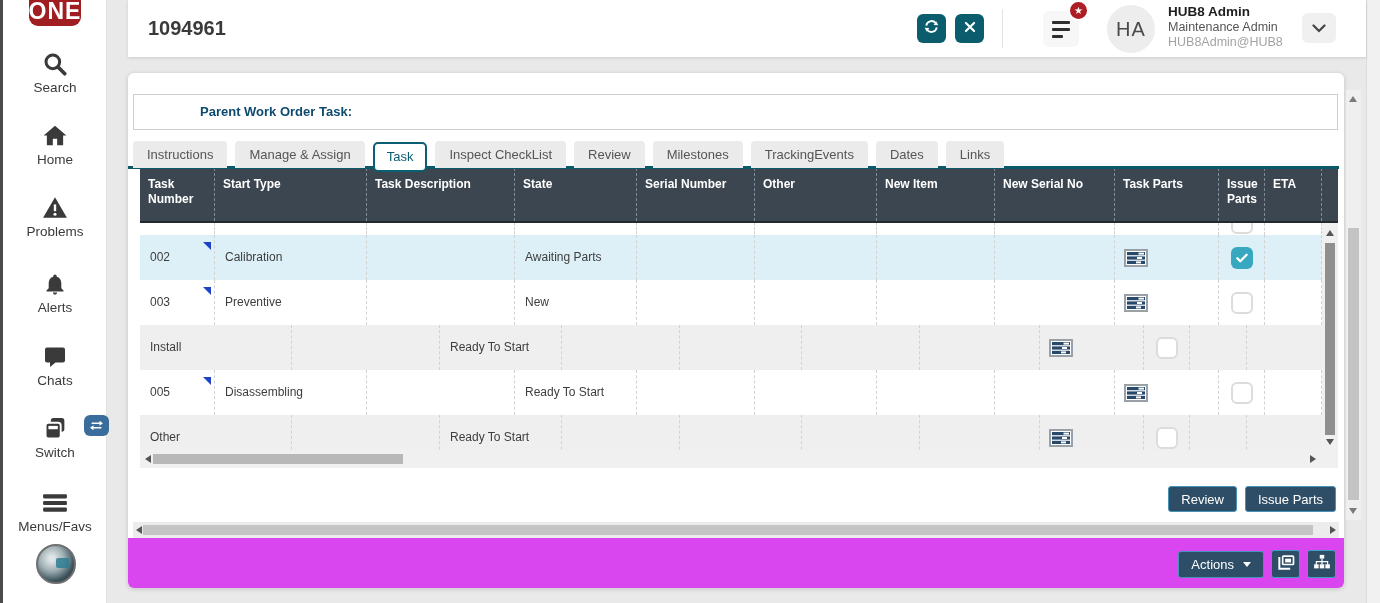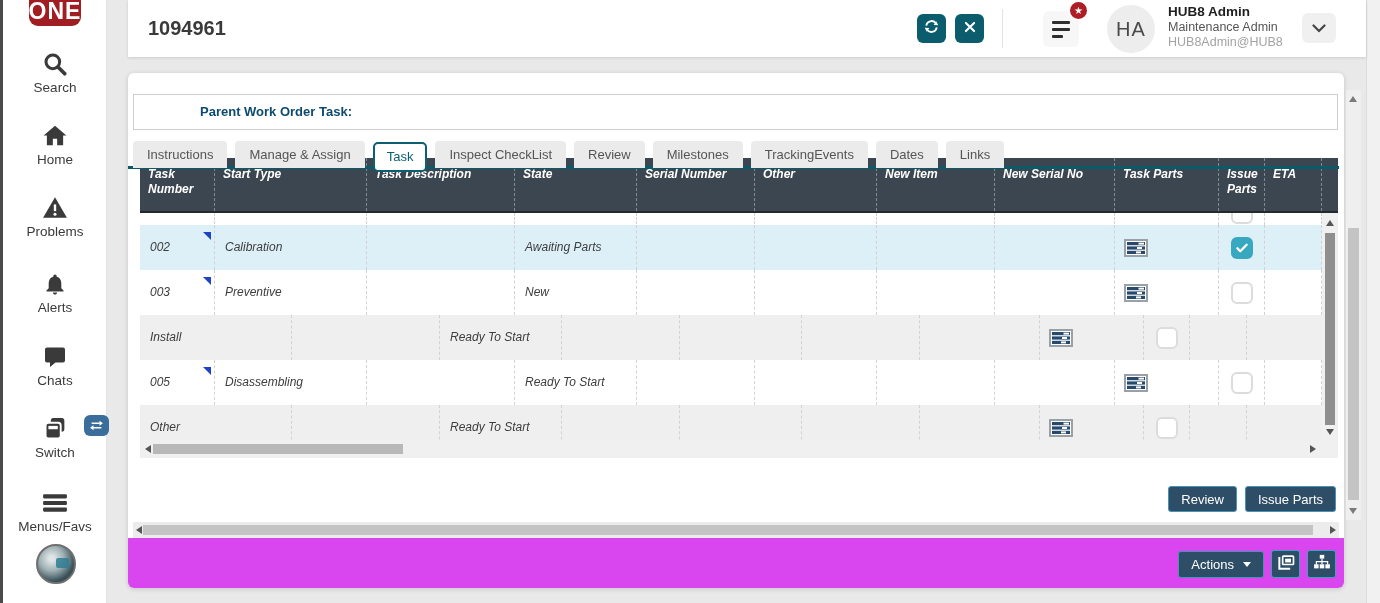--- a/index.html
+++ b/index.html
@@ -49,21 +49,21 @@
   .parent-box { position:absolute; left:5px; top:21px; width:1205px; height:36px; border:1px solid #cfcfcf; background:#fff; }
   .parent-label { margin-left:66px; line-height:33px; font-size:13px; font-weight:bold; color:#0c4a6e; }
 
   .tabs { position:absolute; left:5px; top:67px; height:28px; display:flex; gap:8px; align-items:flex-end; z-index:2; }
   .tab { background:#ebebeb; color:#555; font-size:13px; height:27px; line-height:27px; padding:0 14px; border-radius:4px 4px 0 0; cursor:pointer; white-space:nowrap; }
   .tab.active { background:#fff; color:#0c5f70; border:2px solid #0c5f70; border-radius:5px; height:30px; line-height:26px;
                 padding:0 12px; position:relative; top:4px; z-index:3; }
   .teal-line { position:absolute; left:0; top:93px; width:1211px; height:3px; background:#0b5a6a; z-index:1; }
 
   
-  .grid { position:absolute; left:12px; top:85px; width:1198px;font-style:italic; }
+  .grid { position:absolute; left:12px; top:95px; width:1198px; }
   .grid-header { display:flex; width:1198px; height:55px; background:#3c4650; border-bottom:2px solid #23292f; }
   .gh-cell { padding:9px 8px 0; color:#fff; font-size:12px; font-weight:bold; border-right:1px dashed #828c96; line-height:15px; cursor:pointer; }
   .grid-body { position:relative; width:1182px; height:227px; overflow:hidden; background:#fff; }
   .grid-row { display:flex; height:45px; background:#fff; cursor:pointer; }
   .grid-row.partial { height:12px; }
   .grid-row.selected { background:#ddf0f8; }
   .grid-row.alt { background:#efefef; }
   .g-cell { border-right:1px dashed #d2d2d2; font-size:12px; color:#3d3d3d; padding:15px 0 0 10px; position:relative; height:100%; }
   .g-cell.tp { display:flex; align-items:center; padding:0 0 0 9px; }
   .g-cell.ck { display:flex; align-items:center; justify-content:center; padding:0; }

